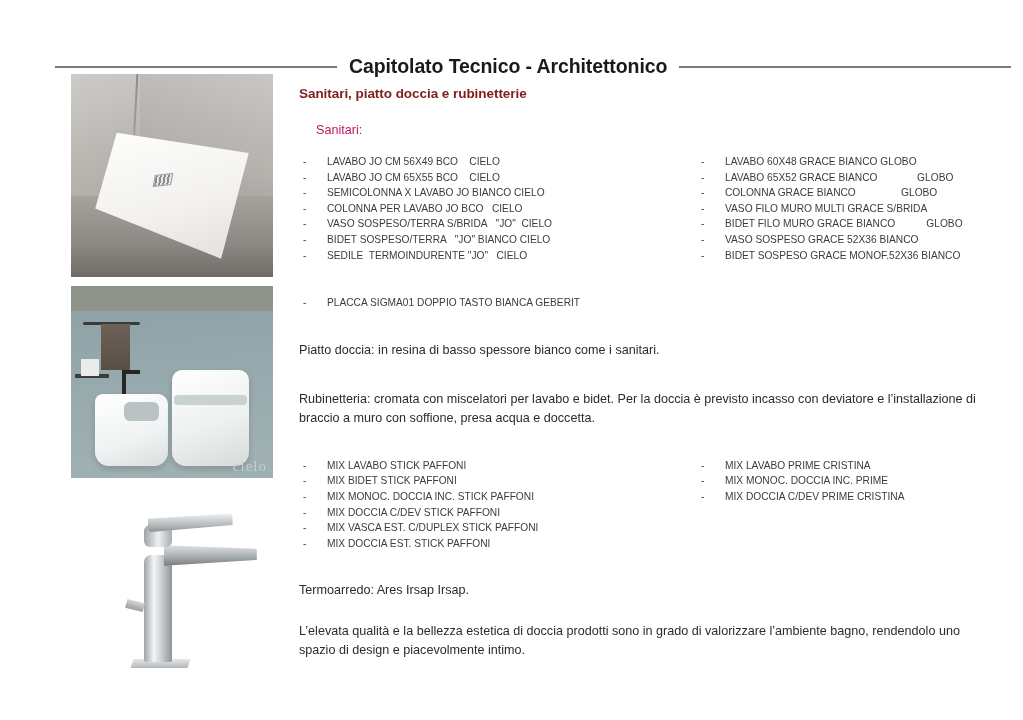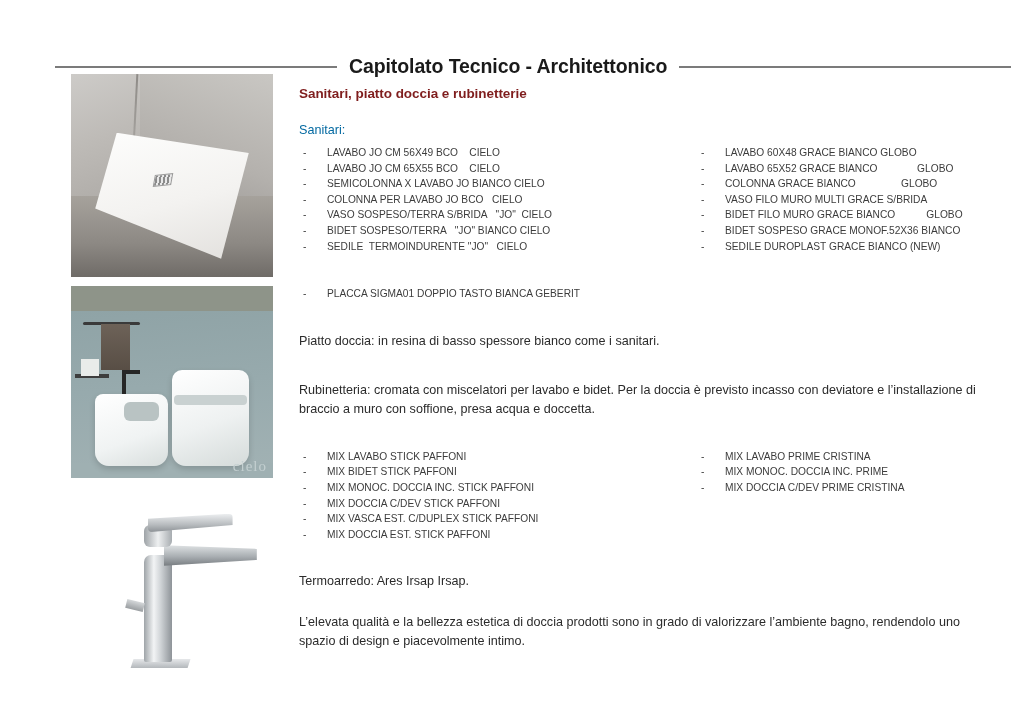--- a/index.html
+++ b/index.html
@@ -202,22 +202,22 @@
   }
   .section-title {
     font-size: 13.5px;
     font-weight: bold;
     color: #7f1d1d;
     margin: 0 0 22px 0;
     letter-spacing: -0.05px;
   }
   .lead {
     font-size: 12.6px;
-    color: #0369a1;
-    margin: 0;
+    color: #be185d;
+    margin: 17px;
   }
 
   .two-col {
     display: flex;
     margin-top: 8px;
   }
   .col-a { width: 398px; flex: 0 0 auto; }
   .col-b { flex: 1 1 auto; }
 
   ul.dashlist {
@@ -324,22 +324,22 @@
         <li>SEDILE  TERMOINDURENTE "JO"   CIELO</li>
       </ul>
     </div>
     <div class="col-b">
       <ul class="dashlist">
         <li>LAVABO 60X48 GRACE BIANCO GLOBO</li>
         <li>LAVABO 65X52 GRACE BIANCO              GLOBO</li>
         <li>COLONNA GRACE BIANCO                GLOBO</li>
         <li>VASO FILO MURO MULTI GRACE S/BRIDA</li>
         <li>BIDET FILO MURO GRACE BIANCO           GLOBO</li>
+        <li>VASO SOSPESO GRACE 52X36 BIANCO</li>
         <li>BIDET SOSPESO GRACE MONOF.52X36 BIANCO</li>
-        <li>SEDILE DUROPLAST GRACE BIANCO (NEW)</li>
       </ul>
     </div>
   </div>
 
   <div class="gap-a"></div>
 
   <ul class="dashlist">
     <li>PLACCA SIGMA01 DOPPIO TASTO BIANCA GEBERIT</li>
   </ul>
 

